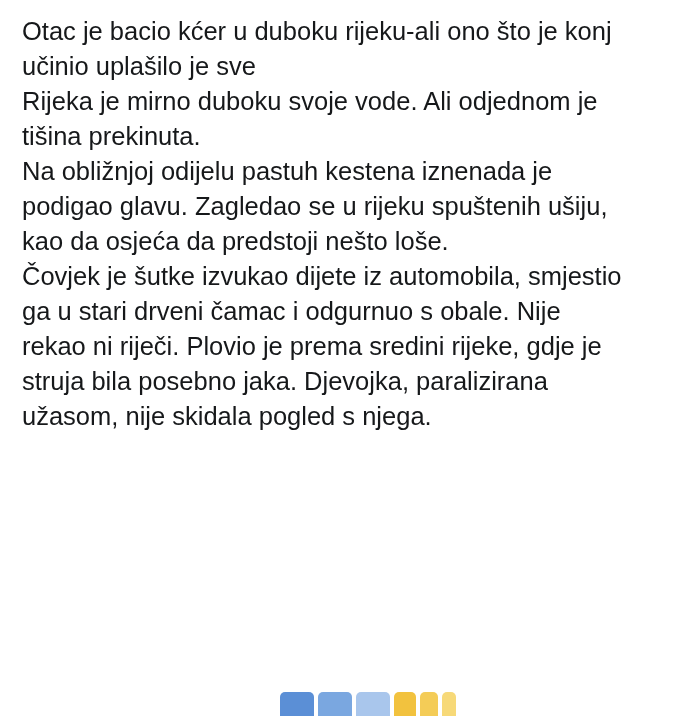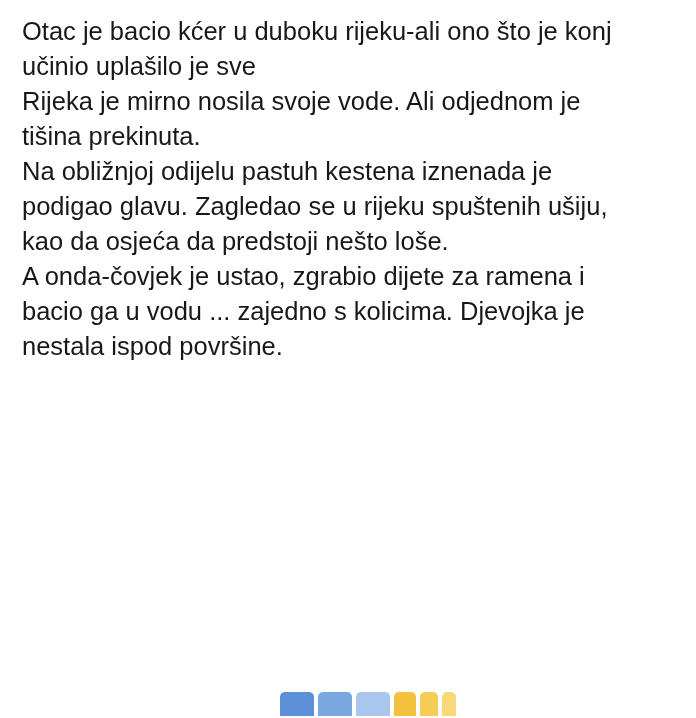--- a/index.html
+++ b/index.html
@@ -51,23 +51,23 @@
   .r-blue3  { background: #a9c6ec; }
   .r-yellow { background: #f2c23e; width: 22px; }
   .r-yellow2{ background: #f4cc57; width: 18px; }
   .r-yellow3{ background: #f7d978; width: 14px; }
 </style>
 </head>
 <body>
 
 <div class="post">
   <p class="para">Otac je bacio kćer u duboku rijeku-ali ono što je konj učinio uplašilo je sve</p>
-  <p class="para">Rijeka je mirno nosila svoje vode. Ali odjednom je tišina prekinuta.</p>
+  <p class="para">Rijeka je mirno duboku svoje vode. Ali odjednom je tišina prekinuta.</p>
   <p class="para">Na obližnjoj odijelu pastuh kestena iznenada je podigao glavu. Zagledao se u rijeku spuštenih ušiju, kao da osjeća da predstoji nešto loše.</p>
-  <p class="para">A onda-čovjek je ustao, zgrabio dijete za ramena i bacio ga u vodu ... zajedno s kolicima. Djevojka je nestala ispod površine.</p>
+  <p class="para">Čovjek je šutke izvukao dijete iz automobila, smjestio ga u stari drveni čamac i odgurnuo s obale. Nije rekao ni riječi. Plovio je prema sredini rijeke, gdje je struja bila posebno jaka. Djevojka, paralizirana užasom, nije skidala pogled s njega.</p>
 </div>
 
 <div class="reactions">
   <span class="reaction r-blue"></span>
   <span class="reaction r-blue2"></span>
   <span class="reaction r-blue3"></span>
   <span class="reaction r-yellow"></span>
   <span class="reaction r-yellow2"></span>
   <span class="reaction r-yellow3"></span>
 </div>

